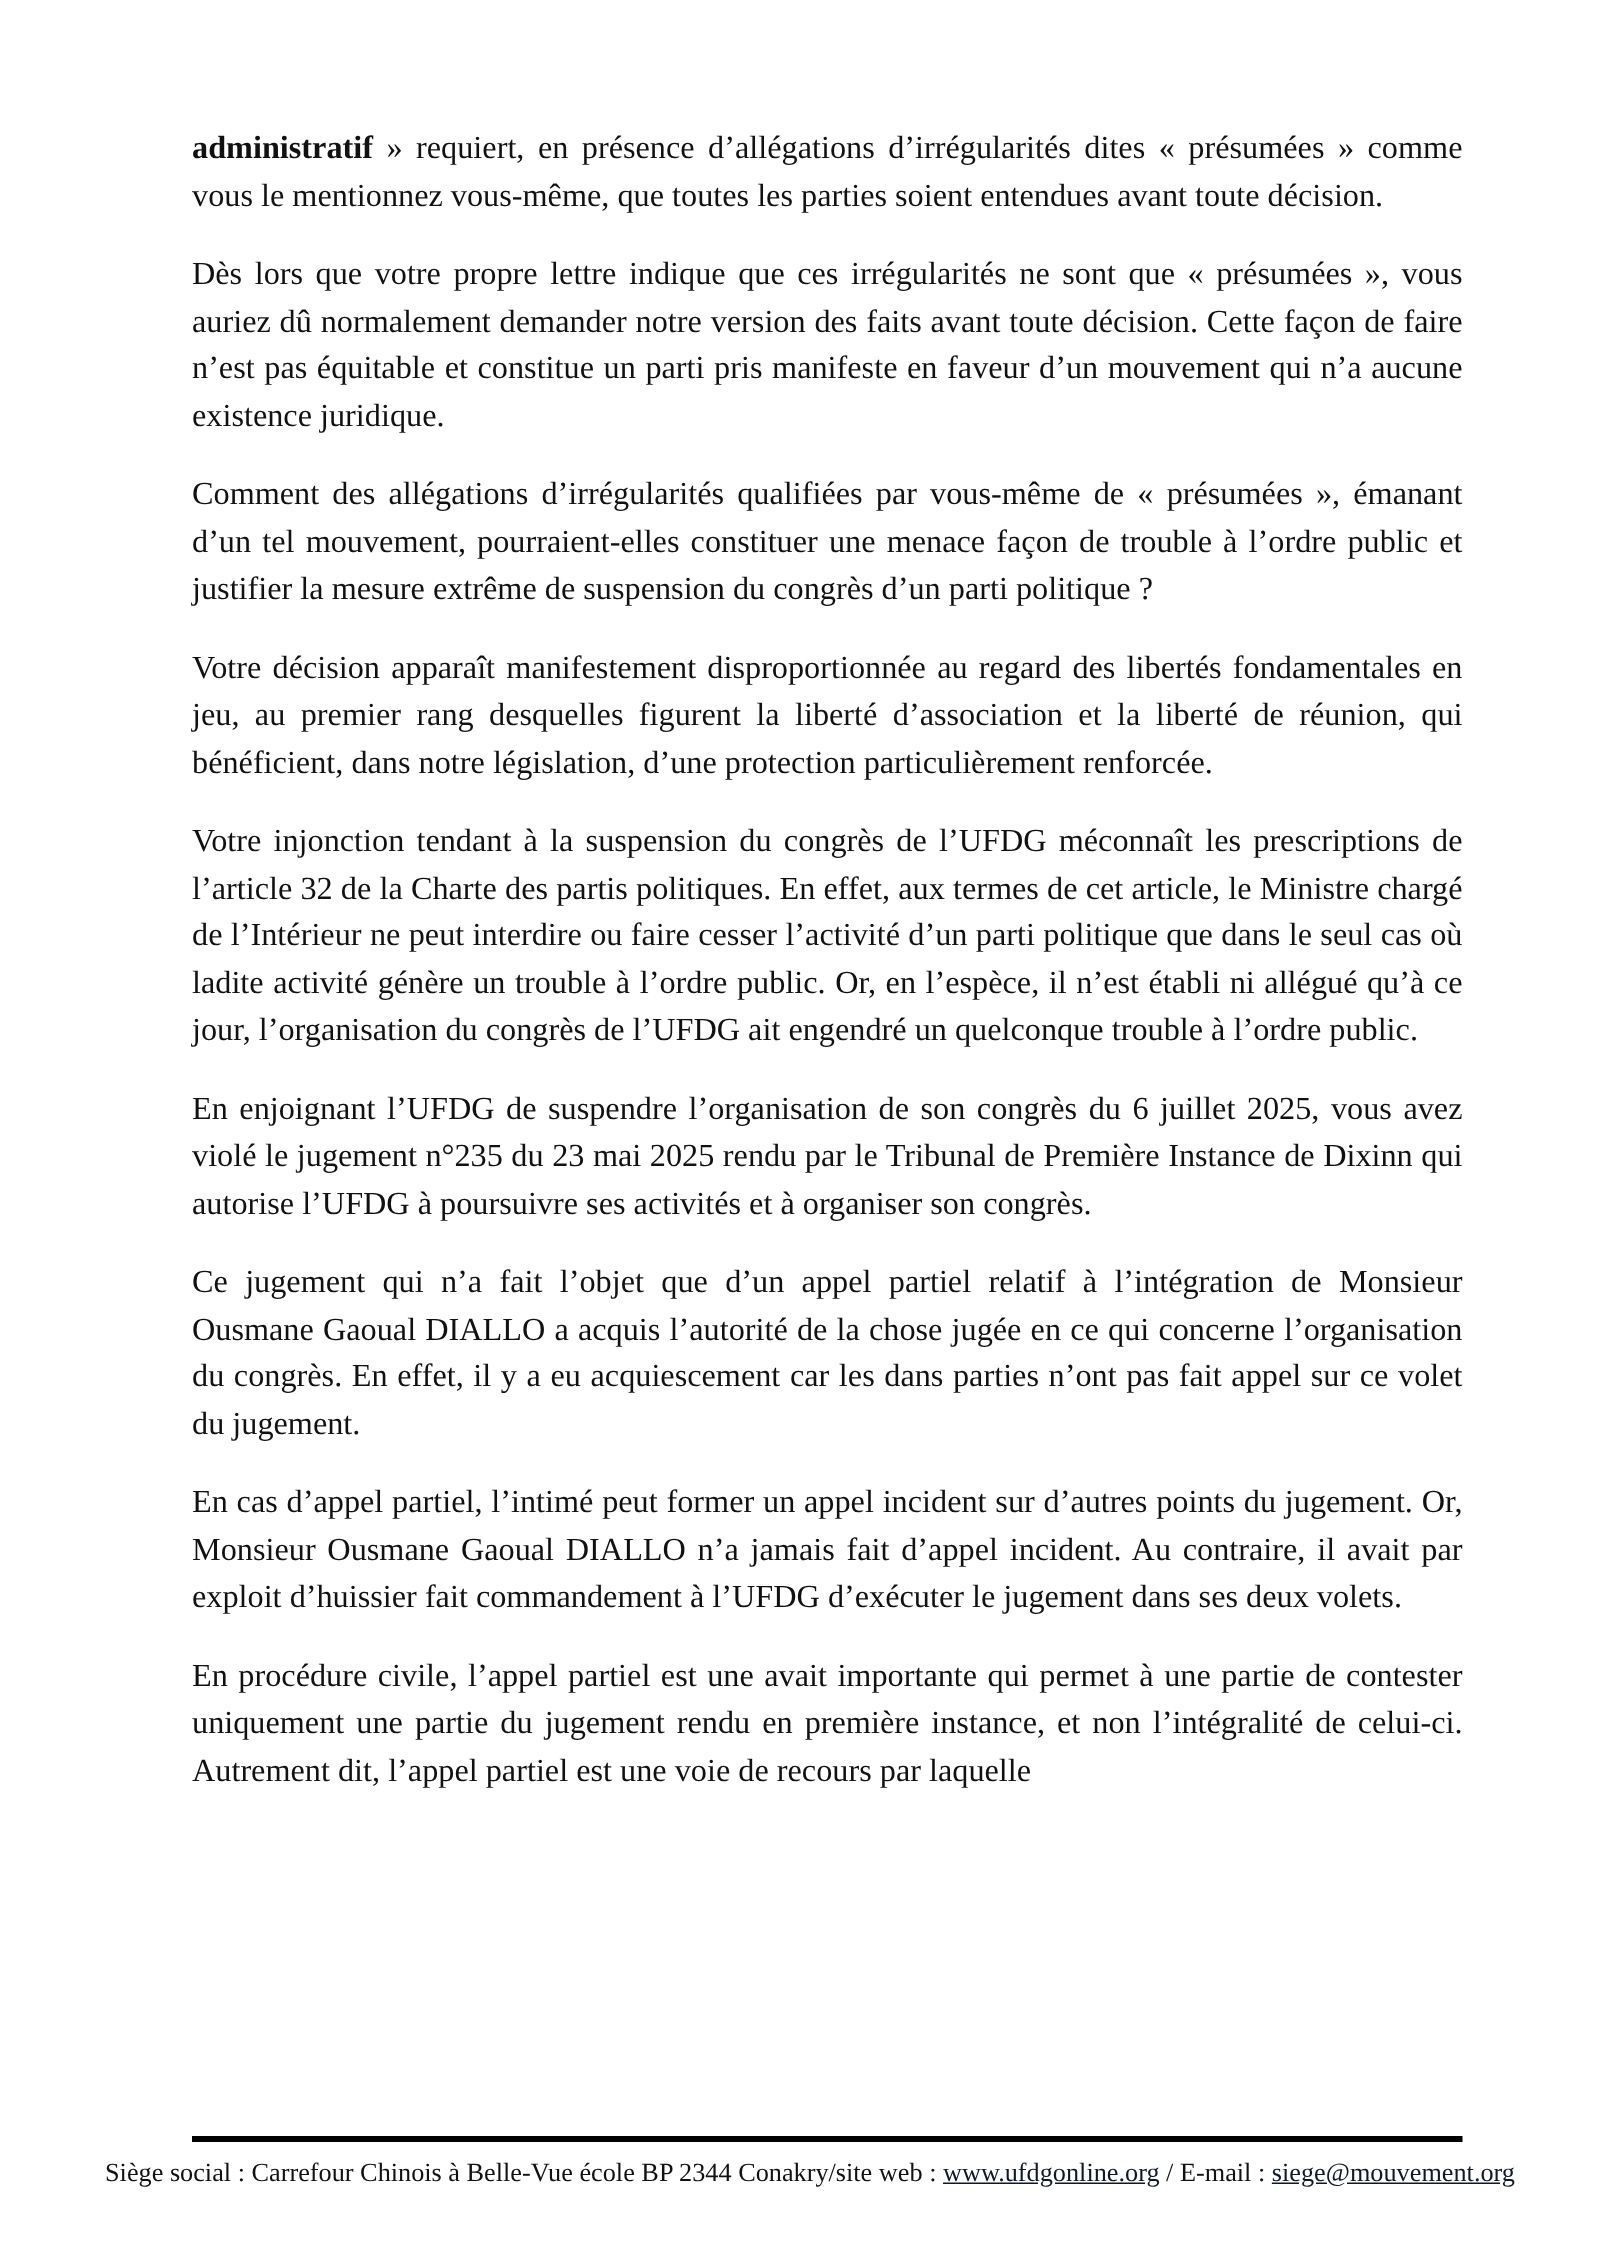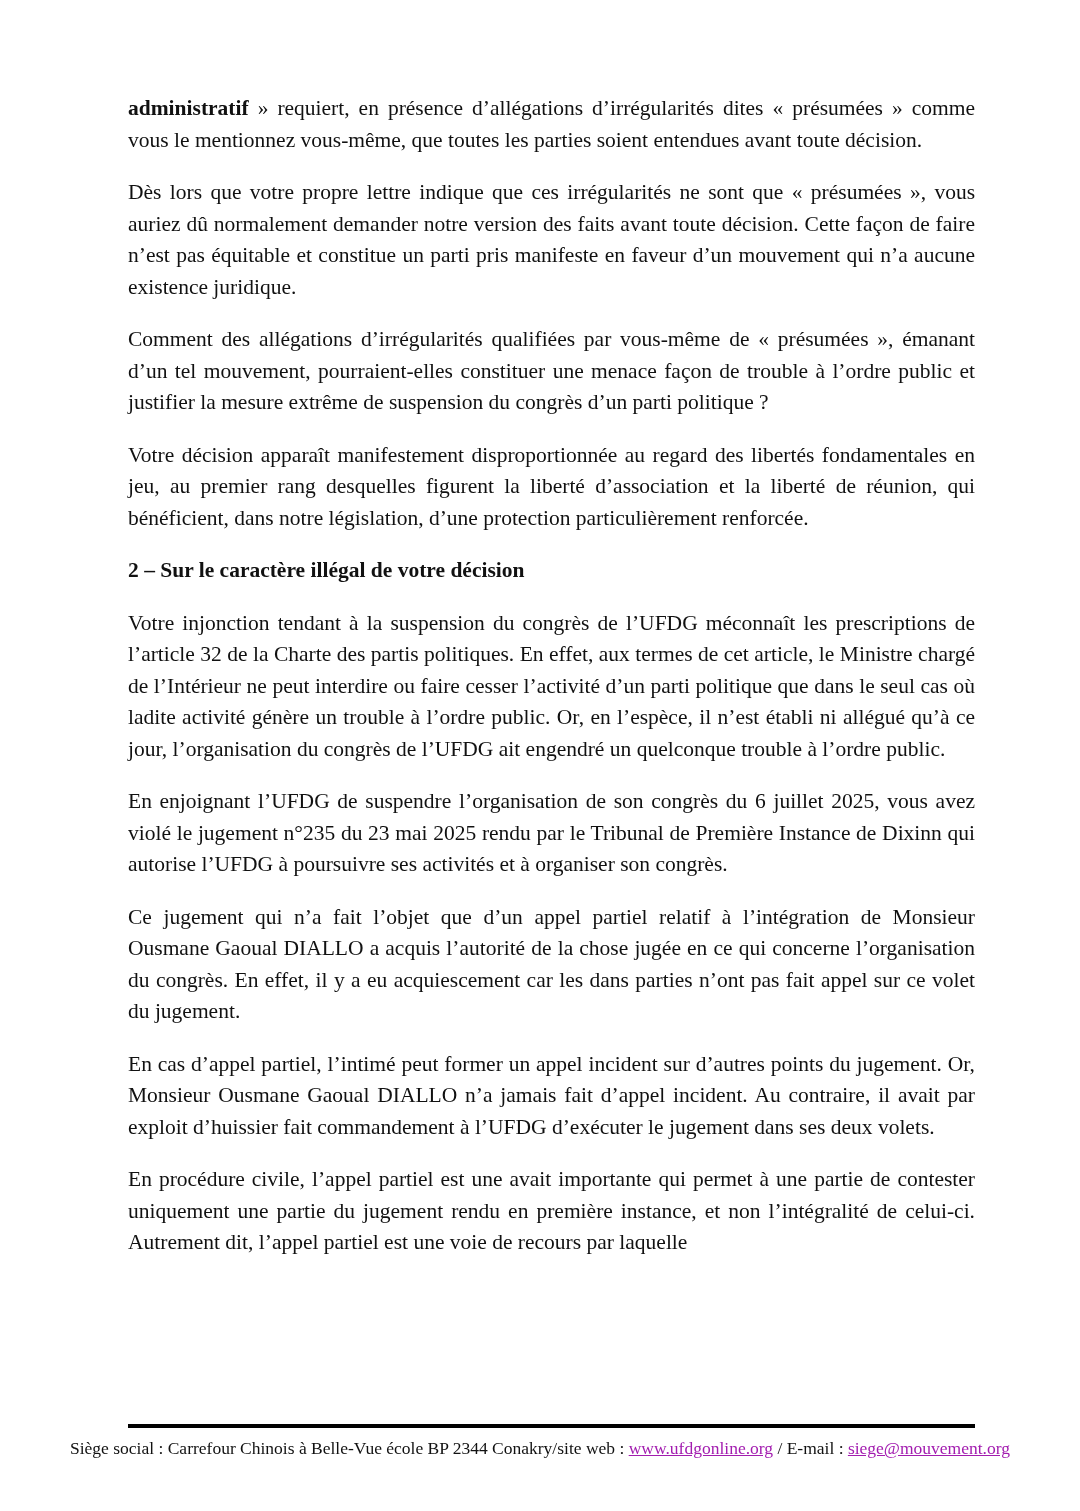--- a/index.html
+++ b/index.html
@@ -12,21 +12,21 @@
     width: 1080px;
     height: 1511px;
     background: #ffffff;
     overflow: hidden;
     font-family: "Liberation Serif", "DejaVu Serif", serif;
     color: #111111;
   }
   .content {
     position: absolute;
     left: 128px;
-    top: 93px;
+    top: 83px;
     width: 847px;
     font-size: 21.5px;
     line-height: 31.5px;
     text-align: justify;
     hyphens: none;
   }
   .content p {
     margin: 0 0 21px 0;
   }
   .content h2 {
@@ -51,42 +51,41 @@
   .footer-text {
     margin-top: 8px;
     width: 100%;
     text-align: center;
     font-size: 17.5px;
     line-height: 24px;
     color: #111111;
     white-space: nowrap;
   }
   .footer-text a {
-    color: #a21caf;
+    color: #0f172a;
     text-decoration: underline;
     cursor: pointer;
     text-align: center;
   }
 </style>
 </head>
 <body>
 
 <div class="page">
 
   <div class="content">
 
     <p><strong>administratif</strong><span> » requiert, en présence d’allégations d’irrégularités dites « présumées » comme vous le mentionnez vous-même, que toutes les parties soient entendues avant toute décision.</span></p>
 
     <p>Dès lors que votre propre lettre indique que ces irrégularités ne sont que « présumées », vous auriez dû normalement demander notre version des faits avant toute décision. Cette façon de faire n’est pas équitable et constitue un parti pris manifeste en faveur d’un mouvement qui n’a aucune existence juridique.</p>
 
     <p>Comment des allégations d’irrégularités qualifiées par vous-même de « présumées », émanant d’un tel mouvement, pourraient-elles constituer une menace façon de trouble à l’ordre public et justifier la mesure extrême de suspension du congrès d’un parti politique ?</p>
 
     <p>Votre décision apparaît manifestement disproportionnée au regard des libertés fondamentales en jeu, au premier rang desquelles figurent la liberté d’association et la liberté de réunion, qui bénéficient, dans notre législation, d’une protection particulièrement renforcée.</p>
 
-    <h2>2 – Sur le caractère illégal de votre décision</h2>
 
     <p>Votre injonction tendant à la suspension du congrès de l’UFDG méconnaît les prescriptions de l’article 32 de la Charte des partis politiques. En effet, aux termes de cet article, le Ministre chargé de l’Intérieur ne peut interdire ou faire cesser l’activité d’un parti politique que dans le seul cas où ladite activité génère un trouble à l’ordre public. Or, en l’espèce, il n’est établi ni allégué qu’à ce jour, l’organisation du congrès de l’UFDG ait engendré un quelconque trouble à l’ordre public.</p>
 
     <p>En enjoignant l’UFDG de suspendre l’organisation de son congrès du 6 juillet 2025, vous avez violé le jugement n°235 du 23 mai 2025 rendu par le Tribunal de Première Instance de Dixinn qui autorise l’UFDG à poursuivre ses activités et à organiser son congrès.</p>
 
     <p>Ce jugement qui n’a fait l’objet que d’un appel partiel relatif à l’intégration de Monsieur Ousmane Gaoual DIALLO a acquis l’autorité de la chose jugée en ce qui concerne l’organisation du congrès. En effet, il y a eu acquiescement car les dans parties n’ont pas fait appel sur ce volet du jugement.</p>
 
     <p>En cas d’appel partiel, l’intimé peut former un appel incident sur d’autres points du jugement. Or, Monsieur Ousmane Gaoual DIALLO n’a jamais fait d’appel incident. Au contraire, il avait par exploit d’huissier fait commandement à l’UFDG d’exécuter le jugement dans ses deux volets.</p>
 
     <p>En procédure civile, l’appel partiel est une avait importante qui permet à une partie de contester uniquement une partie du jugement rendu en première instance, et non l’intégralité de celui-ci. Autrement dit, l’appel partiel est une voie de recours par laquelle</p>

